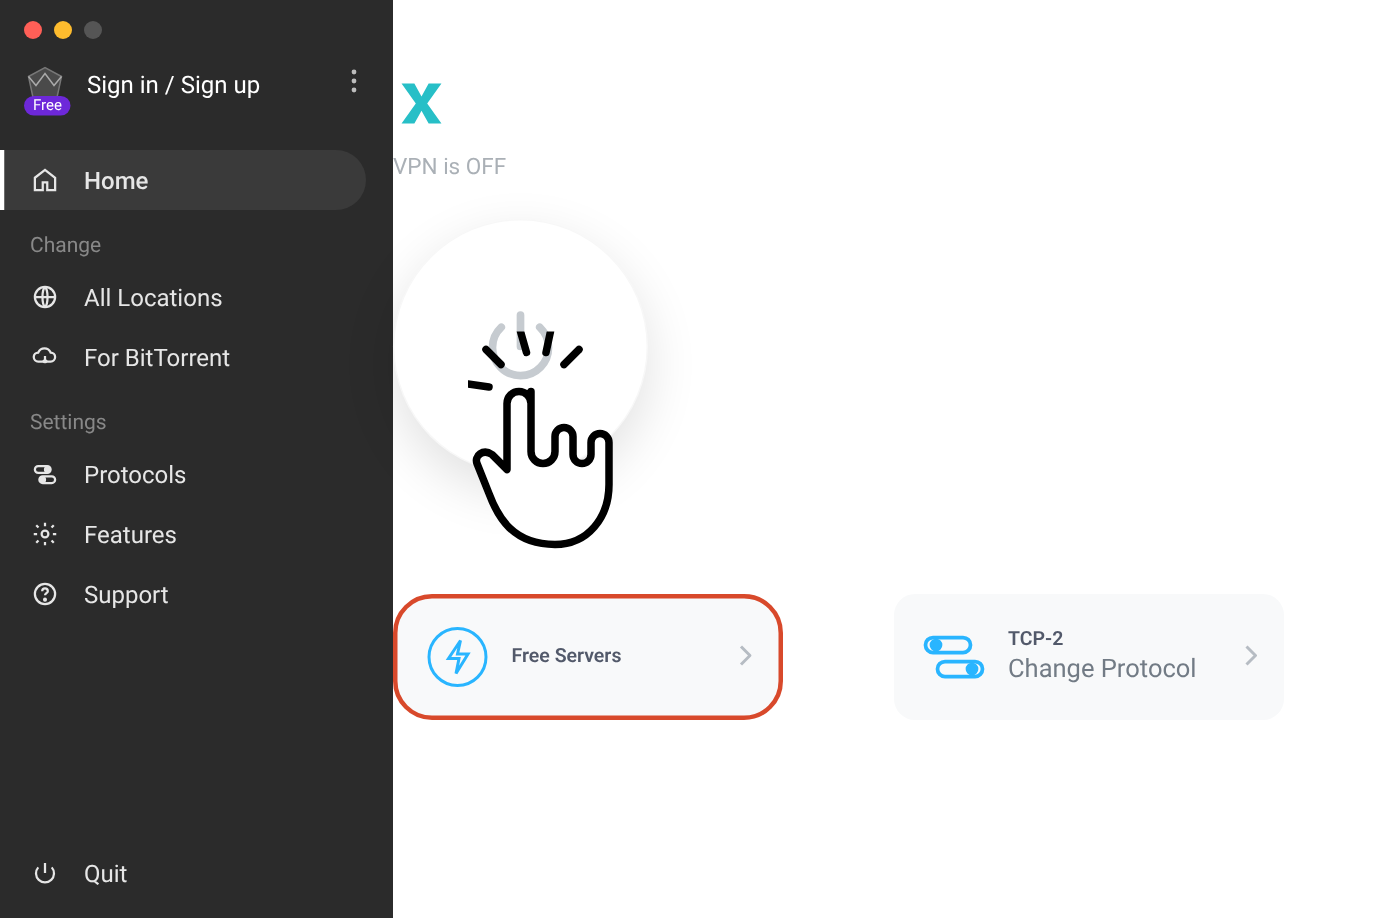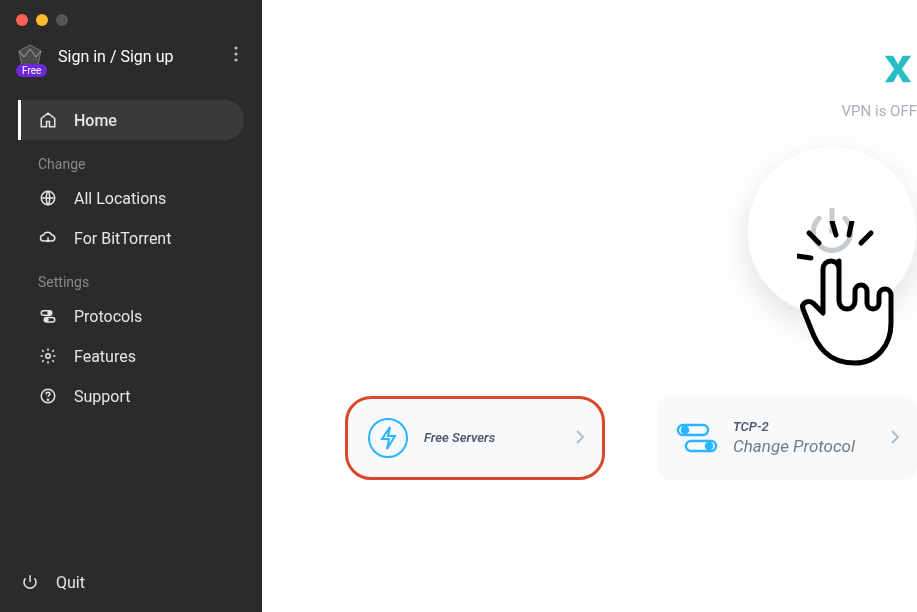--- a/index.html
+++ b/index.html
@@ -50,21 +50,21 @@
       padding: 1px 6px;
       border-radius: 7px;
     }
     .account-label {
       font-size: 16px;
       font-weight: 400;
       flex: 1;
       color: #fff;
     }
     .dots-btn { color: #bdbdbd; padding: 4px 8px; cursor: pointer; }
-    .nav { padding-top: 22px; margin-left: 18px; }
+    .nav { padding-top: 22px; }
     .nav-item {
       display: flex;
       align-items: center;
       height: 40px;
       padding: 0 20px;
       font-size: 16px;
       color: #e6e6e6;
       cursor: pointer;
       gap: 16px;
     }
@@ -81,21 +81,21 @@
       font-size: 14px;
       color: #888;
       padding: 16px 20px 6px 20px;
     }
     .sidebar-spacer { flex: 1; }
     
     .main {
       flex: 1;
       display: flex;
       flex-direction: column;
-      align-items: flex-end;
+      align-items: flex-start;
       padding-top: 50px;
       background: #fff;
     }
     .logo-x {
       color: #27bfc7;
       margin-bottom: 10px;
     }
     .vpn-status {
       font-size: 15px;
       color: #aab0b6;
@@ -113,23 +113,22 @@
       cursor: pointer;
     }
     .power-btn svg { color: #c6cbd0; }
     .hand-overlay {
       position: absolute;
       top: 75px; left: 50px;
       pointer-events: none;
     }
     .cards {
       display: flex;
-      gap: 52px;
+      gap: 74px;
       margin-top: 80px;
-      font-style: italic;
     }
     .card {
       width: 260px;
       height: 84px;
       background: #f8f9fa;
       border-radius: 14px;
       display: flex;
       align-items: center;
       padding: 0 18px;
       cursor: pointer;

